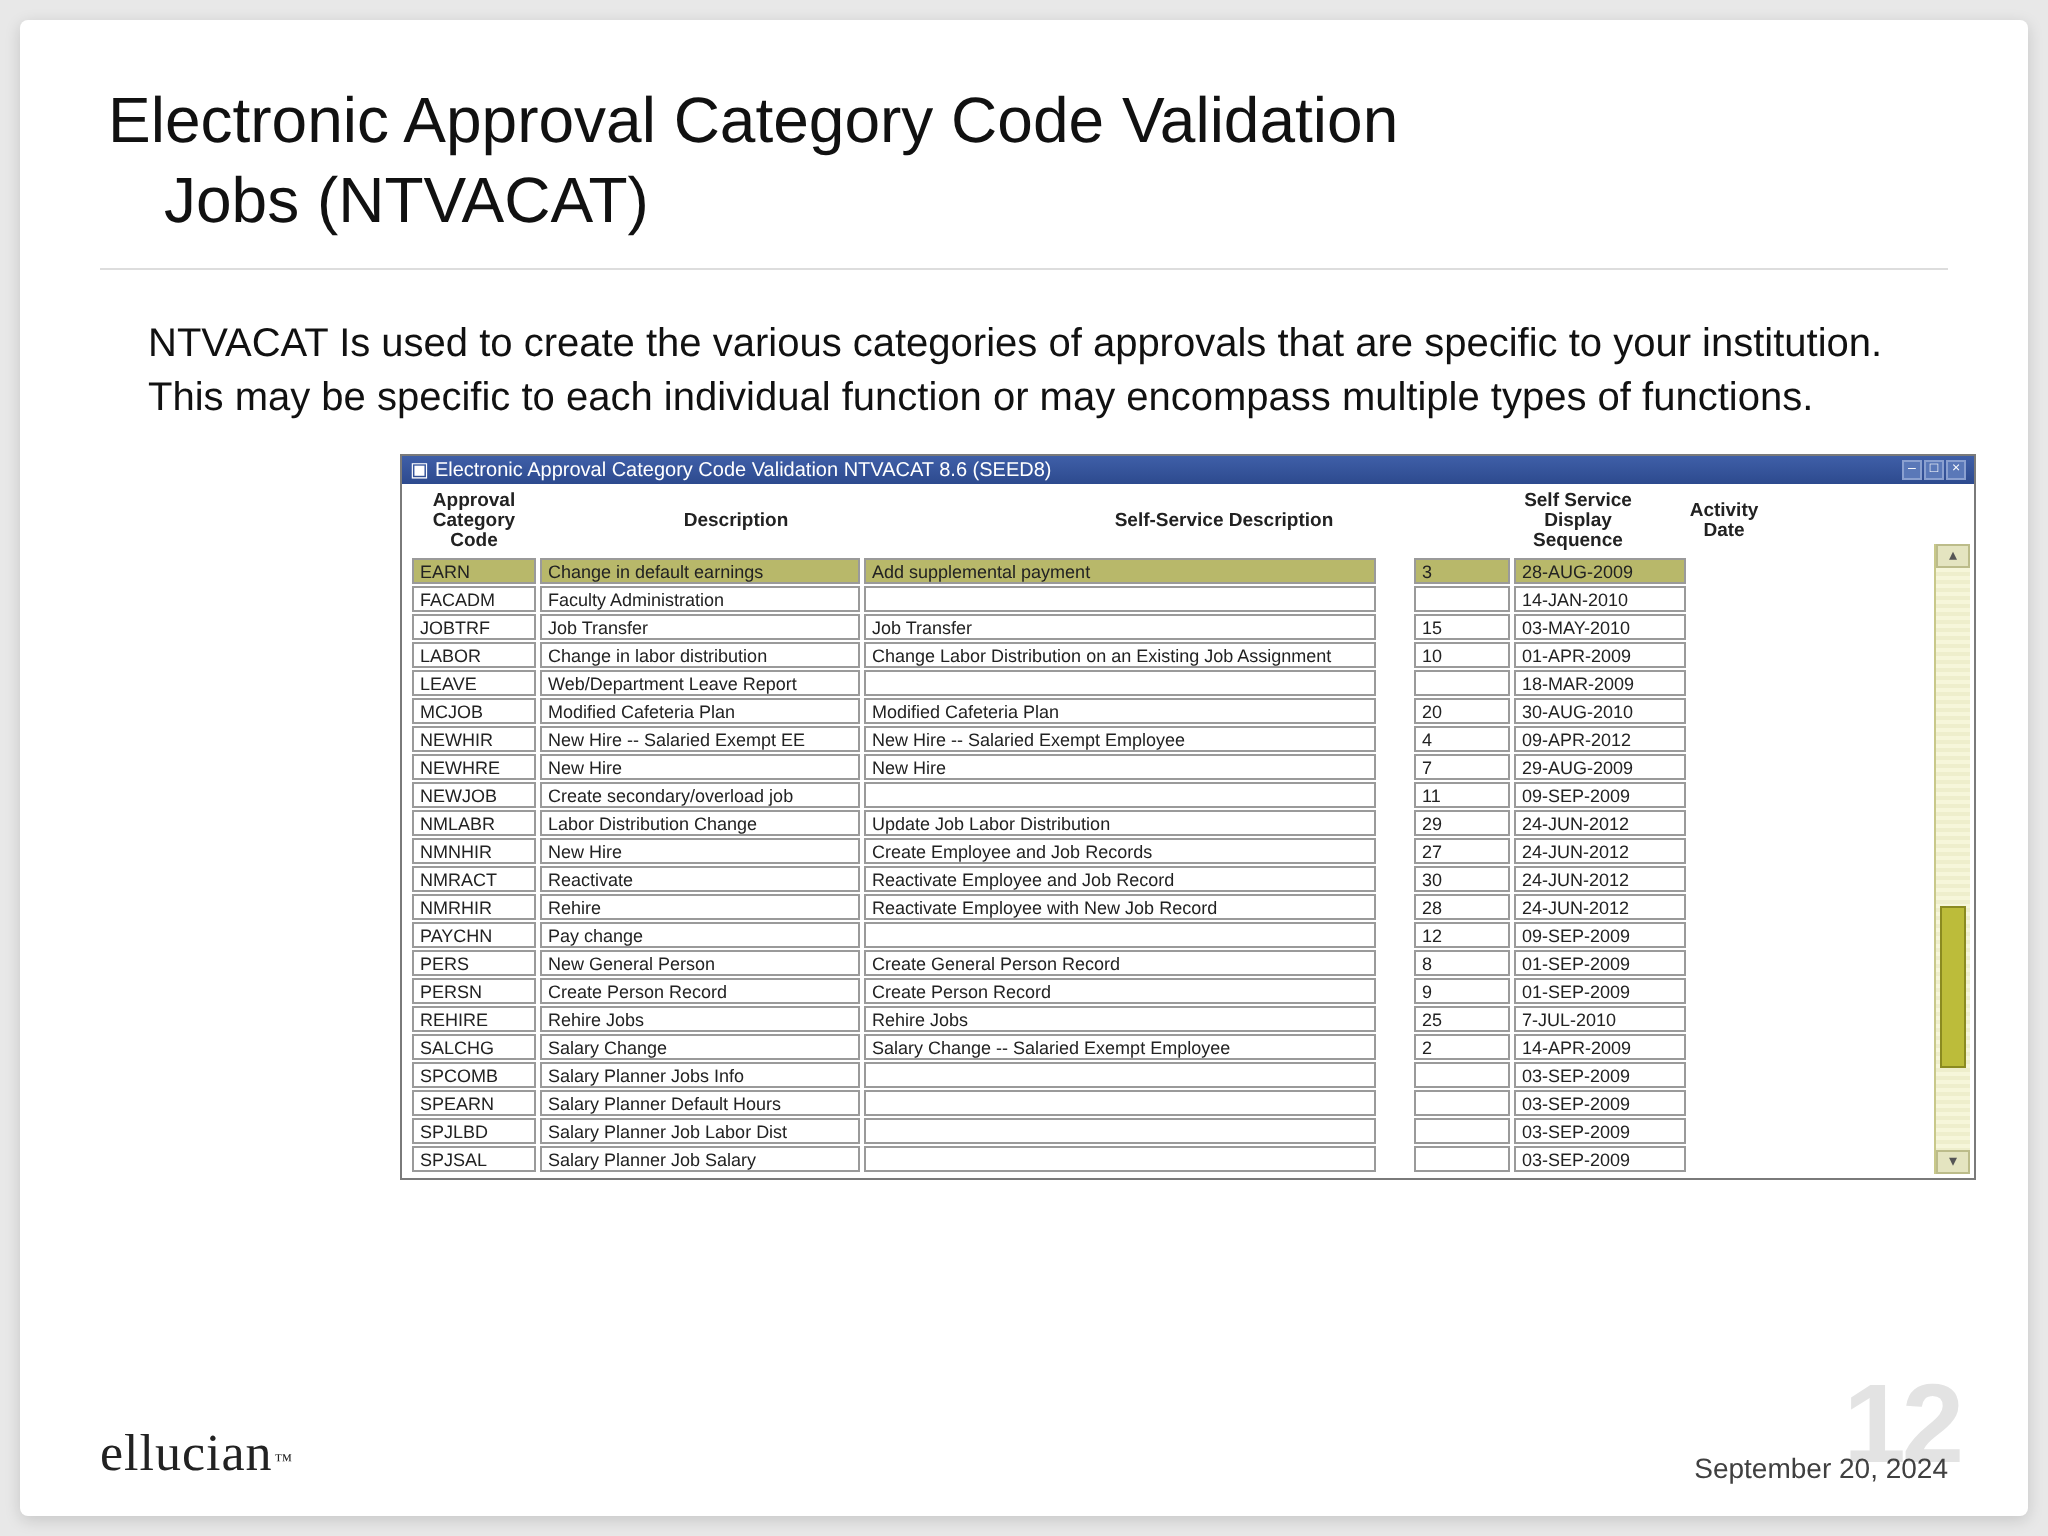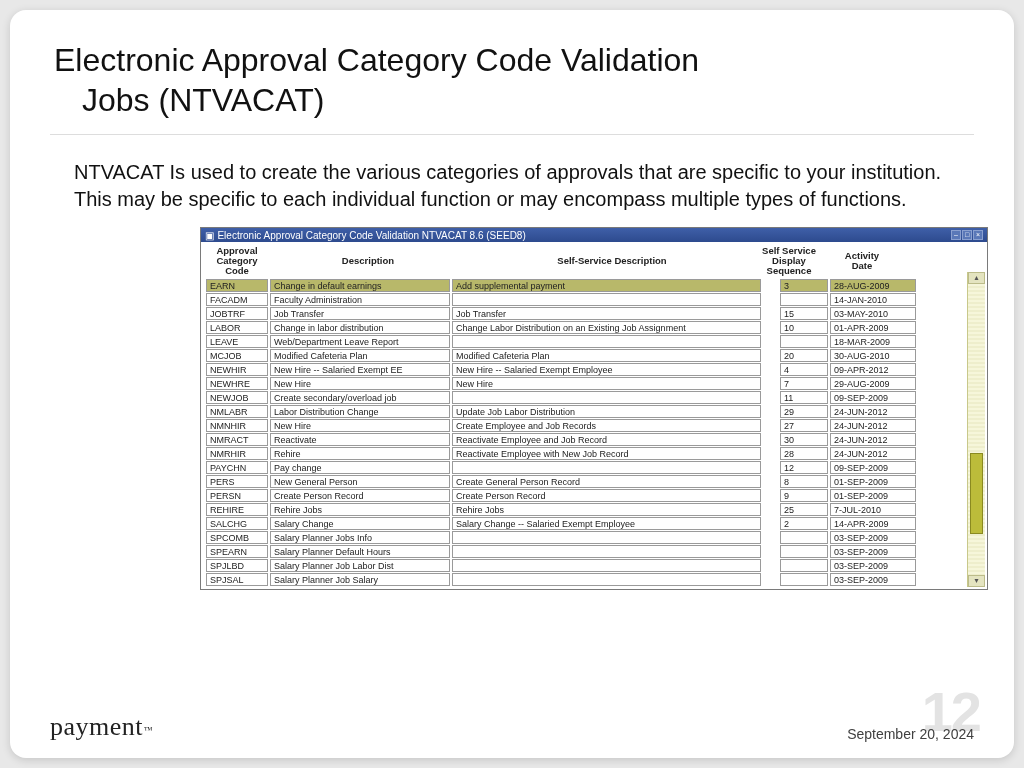--- a/index.html
+++ b/index.html
@@ -8,21 +8,21 @@
     height: 768px;
     background: #e8e8e8;
     font-family: Arial, Helvetica, sans-serif;
     position: relative;
     overflow: hidden;
   }
   .slide {
     position: absolute;
     top: 10px; left: 10px; right: 10px; bottom: 10px;
     background: #fff;
-    border-radius: 16px;
+    border-radius: 4px;
     box-shadow: 0 2px 8px rgba(0,0,0,0.15);
     padding: 30px 40px 4px 40px;
     display: flex;
     flex-direction: column;
   }
   .slide-title {
     font-size: 32px;
     font-weight: 400;
     color: #111;
     line-height: 1.25;
@@ -99,22 +99,22 @@
     background: #fff;
     font-size: 9px;
     line-height: 12px;
     padding: 0 3px;
     margin: 0.5px 1px;
     overflow: hidden;
     white-space: nowrap;
     color: #222;
   }
   .row .col-code { width: 62px; }
-  .row .col-desc { width: 180px; }
-  .row .col-ssdesc { width: 309px; }
+  .row .col-desc { width: 160px; }
+  .row .col-ssdesc { width: 256px; }
   .row .col-seq  { width: 48px; text-align:left; margin-left: 18px;}
   .row .col-date { width: 86px; }
   .row.sel .cell { background: #b8b86a; }
   .row.sel .col-seq { background:#b8b86a; }
   .scrollbar {
     width: 18px;
     background: #f5f5e0;
     border-left: 1px solid #c8c88a;
     position: relative;
     margin: 30px 2px 2px 0;
@@ -369,21 +369,21 @@
         <div class="sb-track">
           <div class="sb-thumb"></div>
         </div>
         <div class="sb-btn sb-down">▾</div>
       </div>
     </div>
   </div>
 
   <div class="footer">
     <div class="logo">
-      <span>payment</span><span class="tm">™</span>
+      <span>ellucian</span><span class="tm">™</span>
     </div>
     <div class="footer-right">
       <div class="page-num">12</div>
       <div class="date">September 20, 2024</div>
     </div>
   </div>
 
 </div>
 
 </body></html>

